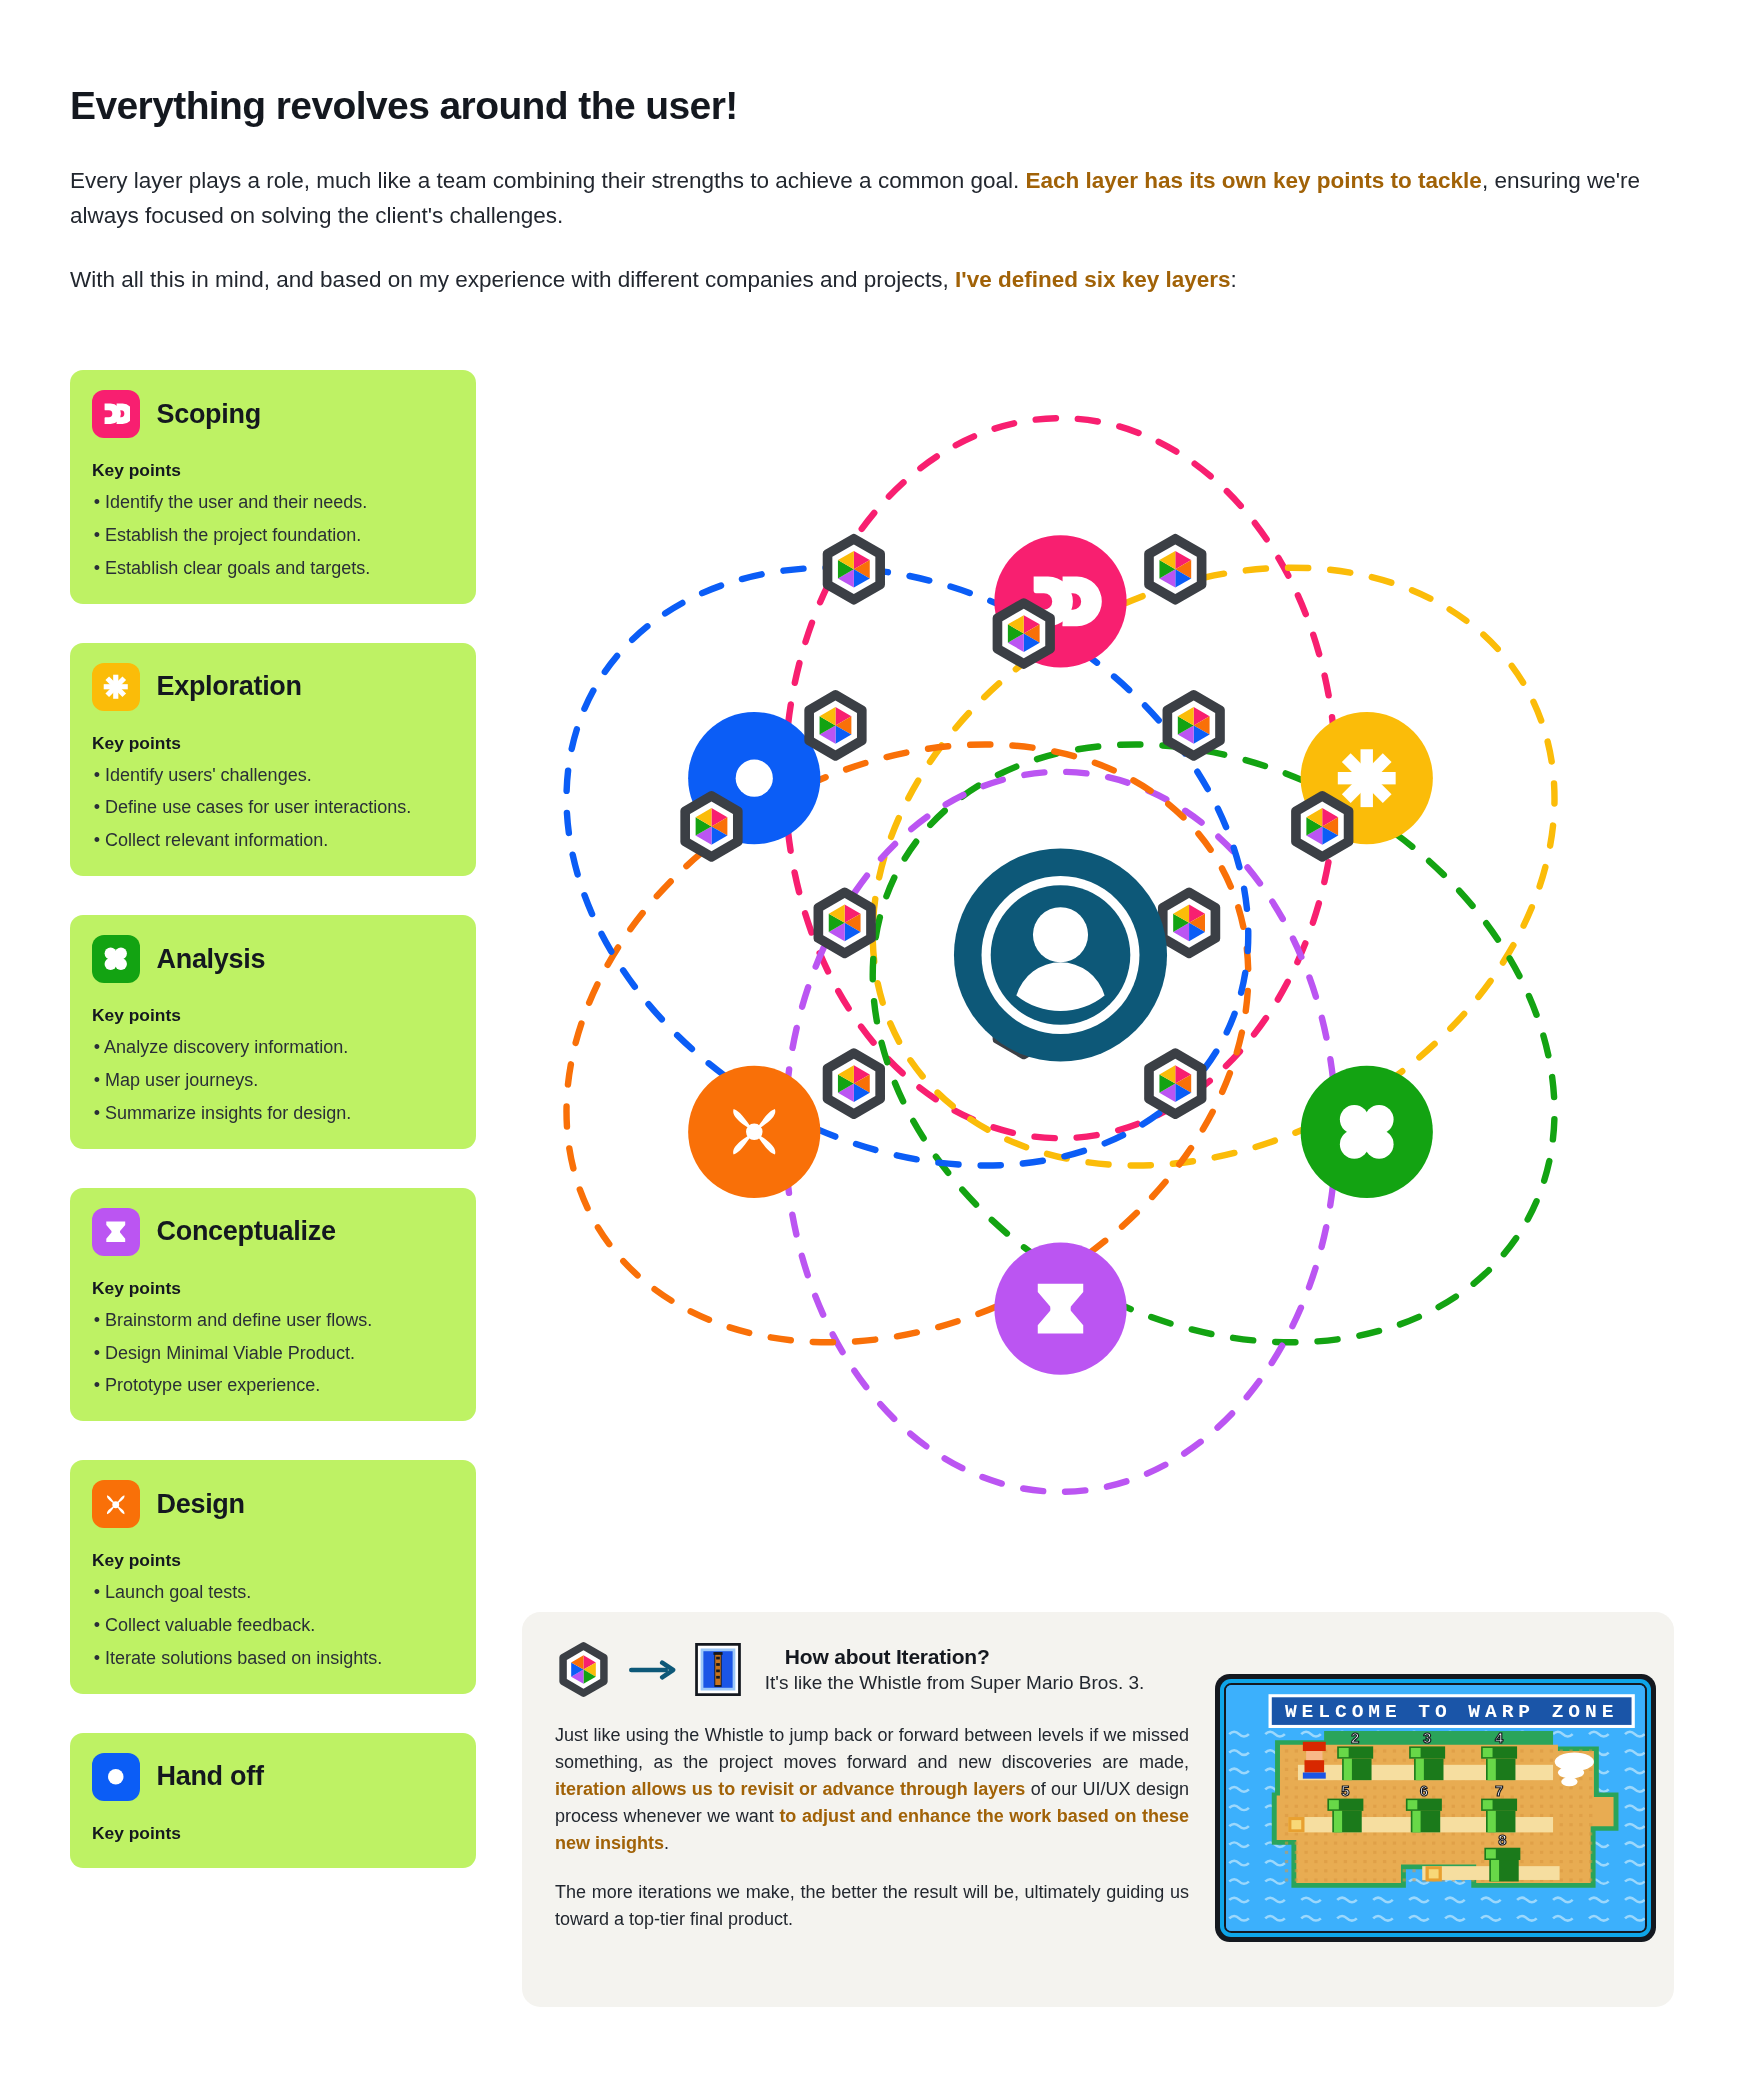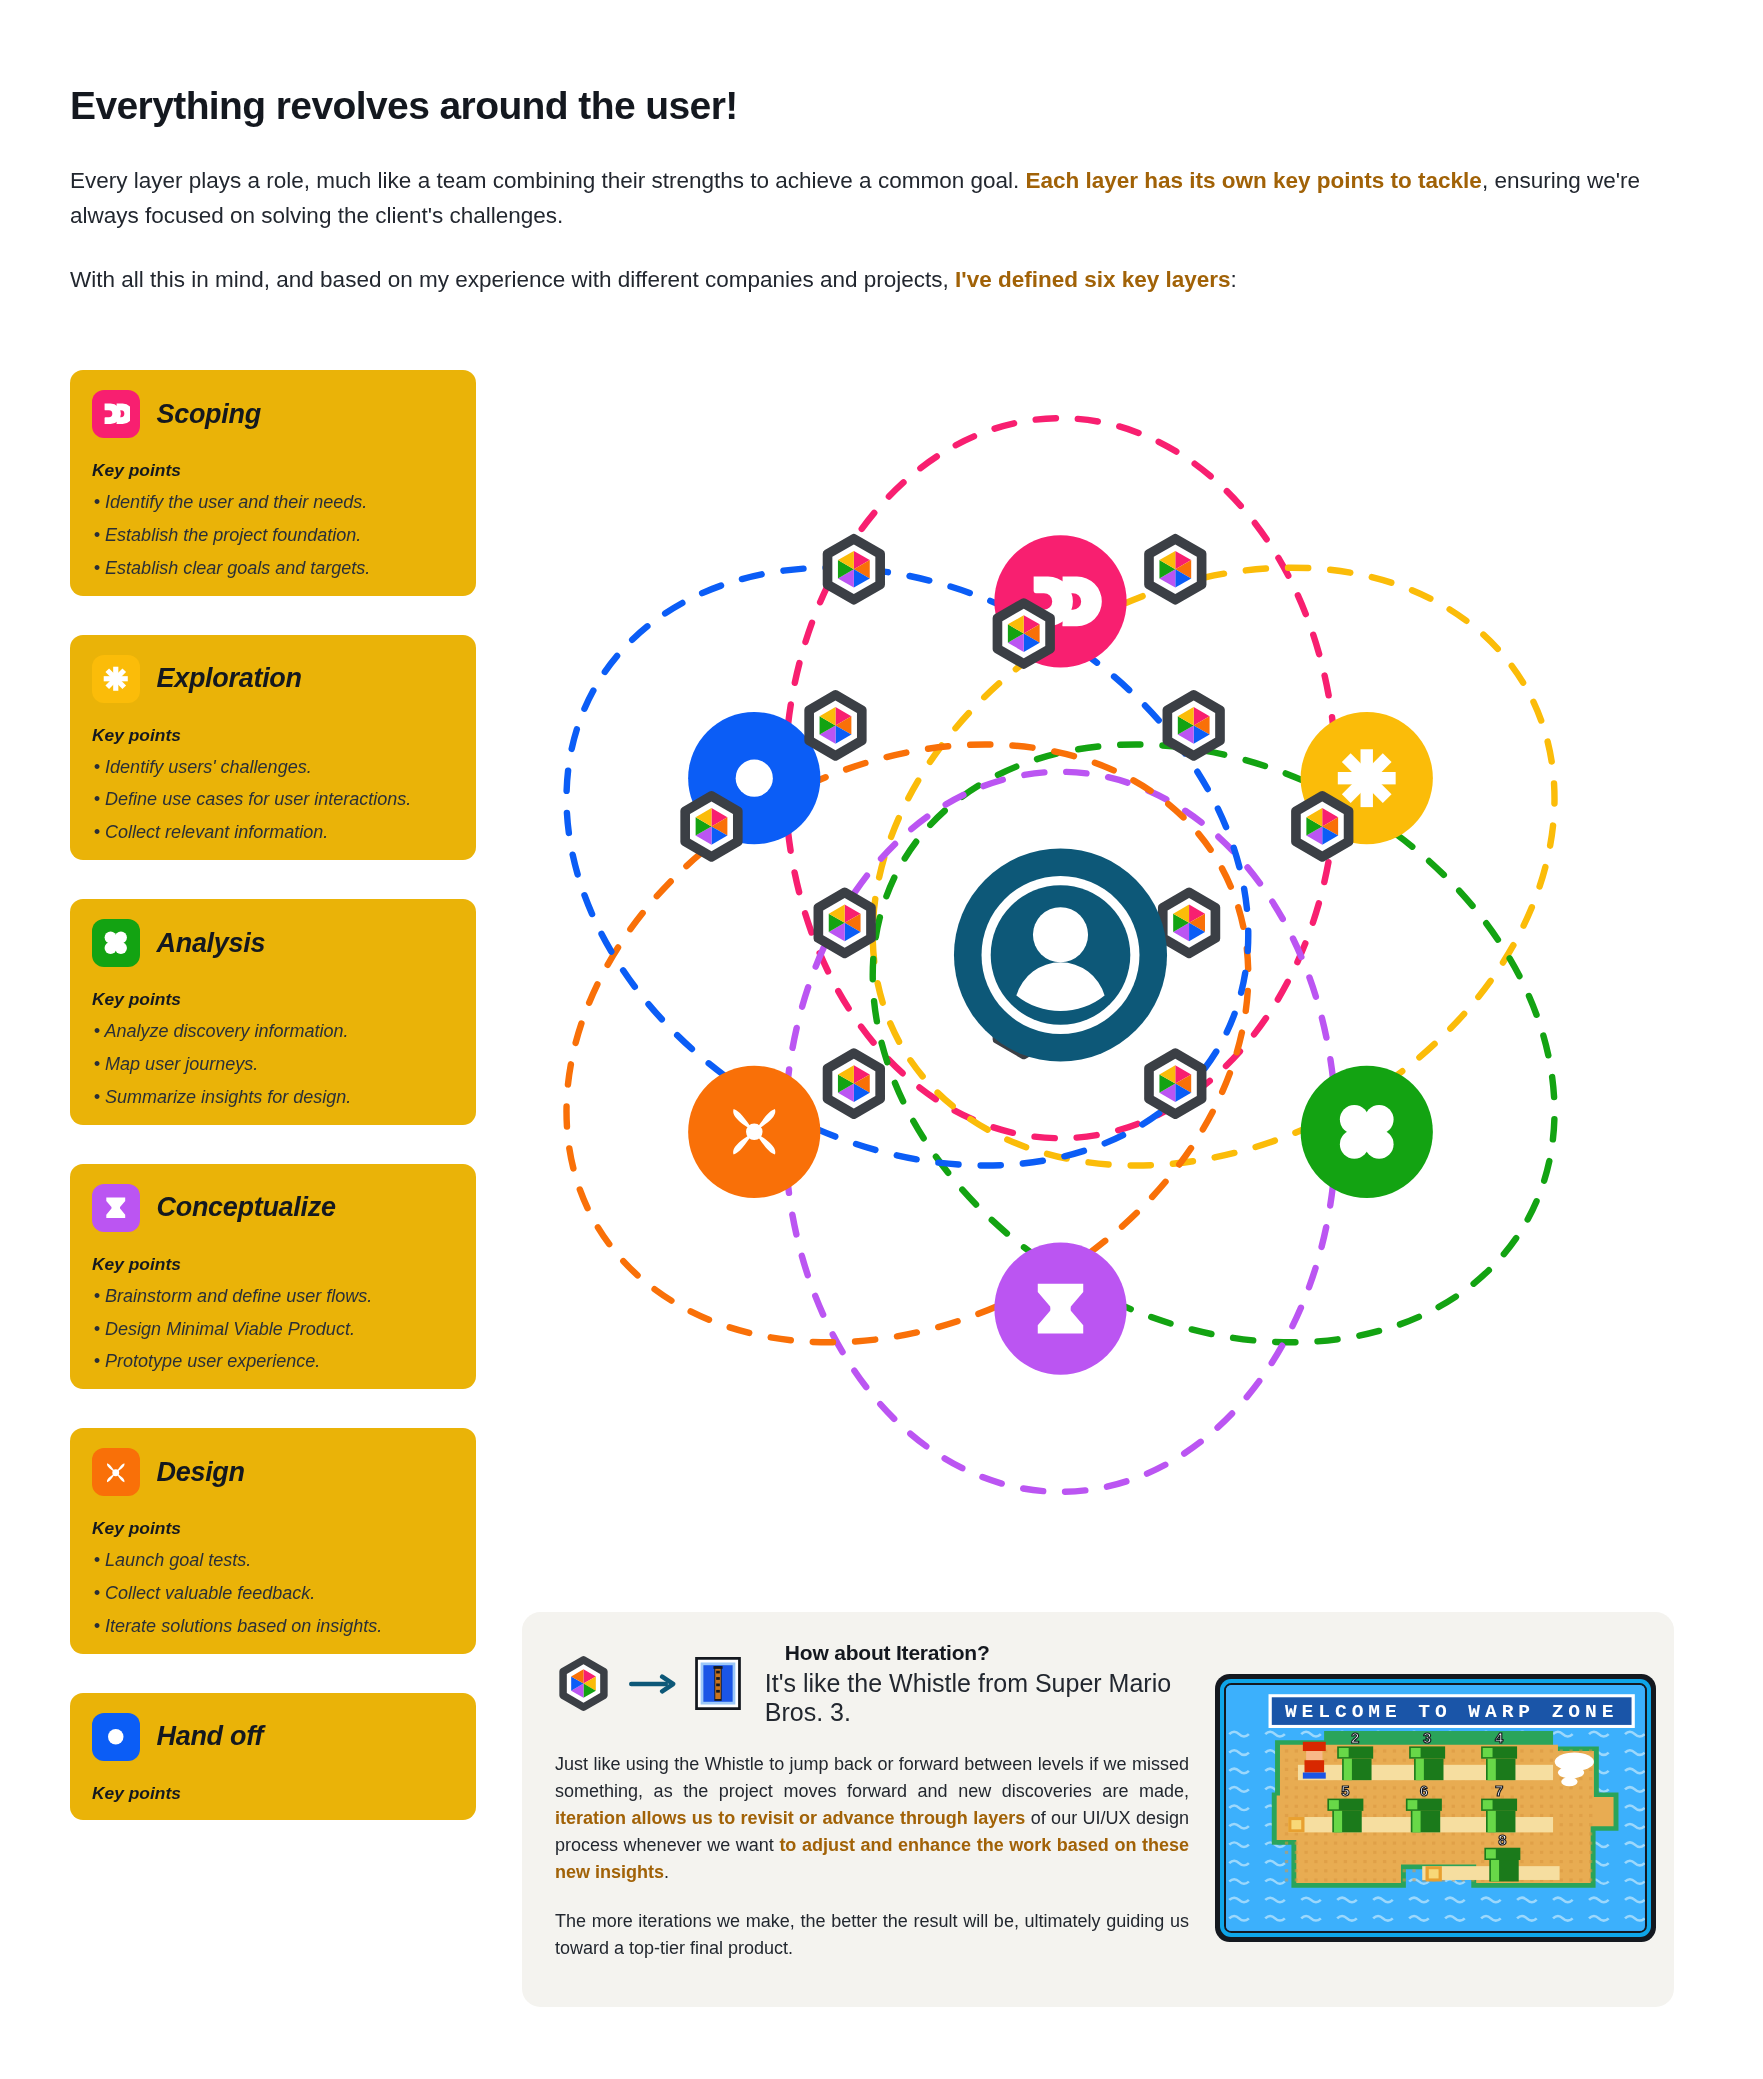--- a/index.html
+++ b/index.html
@@ -22,22 +22,22 @@
   .intro { margin-top: 35px; width: 1589px; }
   .intro p {
     font-size: 22.5px; line-height: 1.55; color: #22272f; font-weight: 400;
   }
   .intro p + p { margin-top: 29px; }
   .hl { color: #a16207; font-weight: 700; }
 
   
   .cards { position: absolute; left: 70px; top: 370px; width: 406px; }
   .card {
-    background: #eab308; border-radius: 13px;
-    padding: 20px 22px 16px 22px; margin-bottom: 39px; font-style: italic;
+    background: #bef264; border-radius: 13px;
+    padding: 20px 22px 24px 22px; margin-bottom: 39px;
   }
   .card:last-child { margin-bottom: 9px; }
   .card-head { display: flex; align-items: center; gap: 16.5px; }
   .card-icon {
     width: 48px; height: 48px; border-radius: 12px;
     display: flex; align-items: center; justify-content: center;
     flex: 0 0 48px;
   }
   .card-icon svg { width: 27.5px; height: 27.5px; display: block; }
   .card-title { font-size: 27px; font-weight: 700; letter-spacing: -0.3px; color: #14181f; }
@@ -61,21 +61,21 @@
     padding: 29px 33px;
     display: flex; gap: 26px;
   }
   .iter-left { width: 634px; flex: 0 0 634px; }
   .iter-head { display: flex; align-items: center; gap: 16.5px; }
   .iter-hex { width: 57px; height: 57px; flex: 0 0 57px; }
   .iter-arrow { width: 50px; flex: 0 0 50px; display: flex; align-items: center; }
   .iter-whistle { width: 46px; height: 53px; flex: 0 0 46px; }
   .iter-headtext { margin-left: 7.3px; }
   .iter-h { font-size: 21px; font-weight: 700; color: #14181f; letter-spacing: -0.2px; margin-left: 20px; }
-  .iter-sub { font-size: 25px; color: #22272f; margin-top: 3.7px; }
+  .iter-sub { font-size: 19px; color: #22272f; margin-top: 3.7px; }
   .iter-body { margin-top: 24px; }
   .iter-body p {
     font-size: 18px; line-height: 1.5; color: #22272f; text-align: justify;
   }
   .iter-body p + p { margin-top: 22px; }
   .iter-right { flex: 1; display: flex; align-items: flex-start; justify-content: flex-end; padding-top: 33px; }
 
   
   .game-frame {
     width: 441px; height: 268px;

